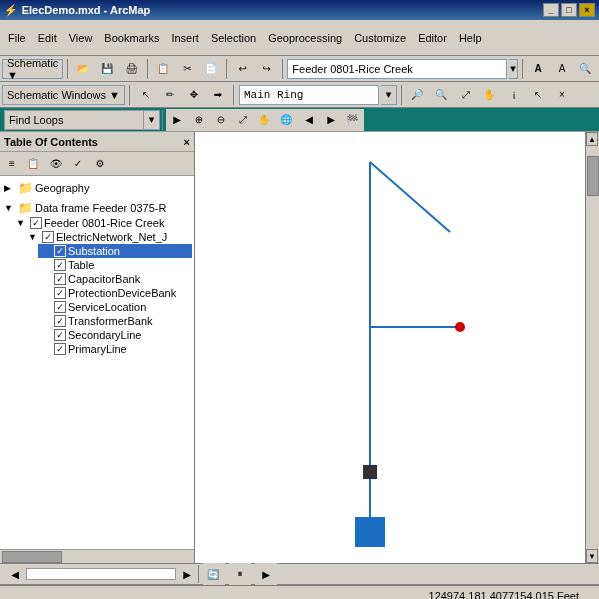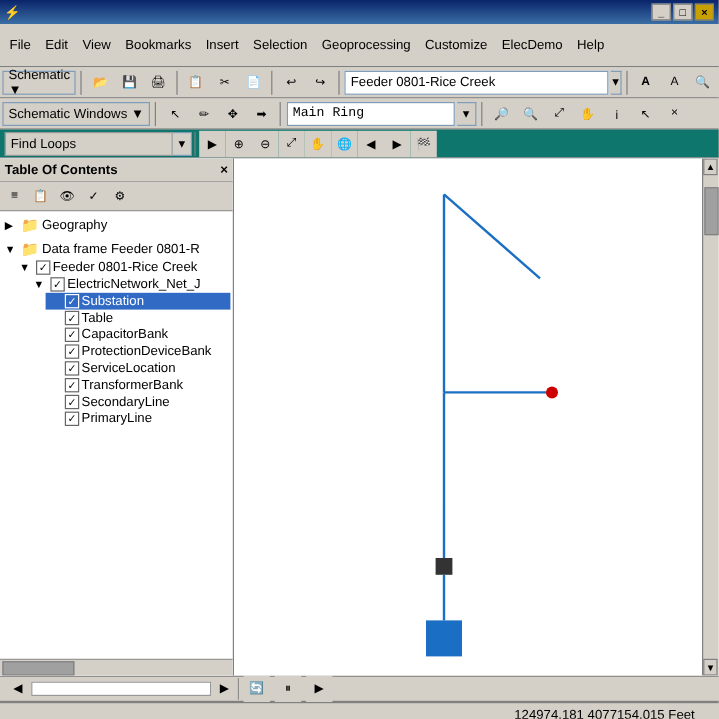--- a/index.html
+++ b/index.html
@@ -54,38 +54,39 @@
 
     
     #toc-hscroll { height: 14px; background: #d4d0c8; border-top: 1px solid #999; display: flex; align-items: center; }
   </style>
 </head>
 <body>
 
 <div id="title-bar">
   <div class="title-text">
     <span>⚡</span>
+    <span>ElecDemo.mxd - ArcMap</span>
   </div>
   <div class="win-controls">
     <div class="win-btn">_</div>
     <div class="win-btn">□</div>
     <div class="win-btn" style="background:#c8a000;">×</div>
   </div>
 </div>
 
 <div id="menu-bar">
   <span class="menu-item">File</span>
   <span class="menu-item">Edit</span>
   <span class="menu-item">View</span>
   <span class="menu-item">Bookmarks</span>
   <span class="menu-item">Insert</span>
   <span class="menu-item">Selection</span>
   <span class="menu-item">Geoprocessing</span>
   <span class="menu-item">Customize</span>
-  <span class="menu-item">ElecDemo</span>
+  <span class="menu-item">Editor</span>
   <span class="menu-item">Help</span>
 </div>
 
 <div class="toolbar-row">
   <div class="schematic-label">
     <span>Schematic ▼</span>
   </div>
   <div class="toolbar-separator"></div>
   <div class="toolbar-btn">📂</div>
   <div class="toolbar-btn">💾</div>
@@ -169,21 +170,21 @@
 
       <div class="toc-item">
         <span class="expand">▶</span>
         <span class="folder-icon">📁</span>
         <span>Geography</span>
       </div>
 
       <div class="toc-item" style="margin-top:4px;">
         <span class="expand">▼</span>
         <span class="folder-icon">📁</span>
-        <span>Data frame Feeder 0801-R</span>
+        <span>Data frame Feeder 0375-R</span>
       </div>
 
       <div class="toc-item indent1">
         <span class="expand">▼</span>
         <div class="checkbox">✓</div>
         <span>Feeder 0801-Rice Creek</span>
       </div>
 
       <div class="toc-item indent2">
         <span class="expand">▼</span>

